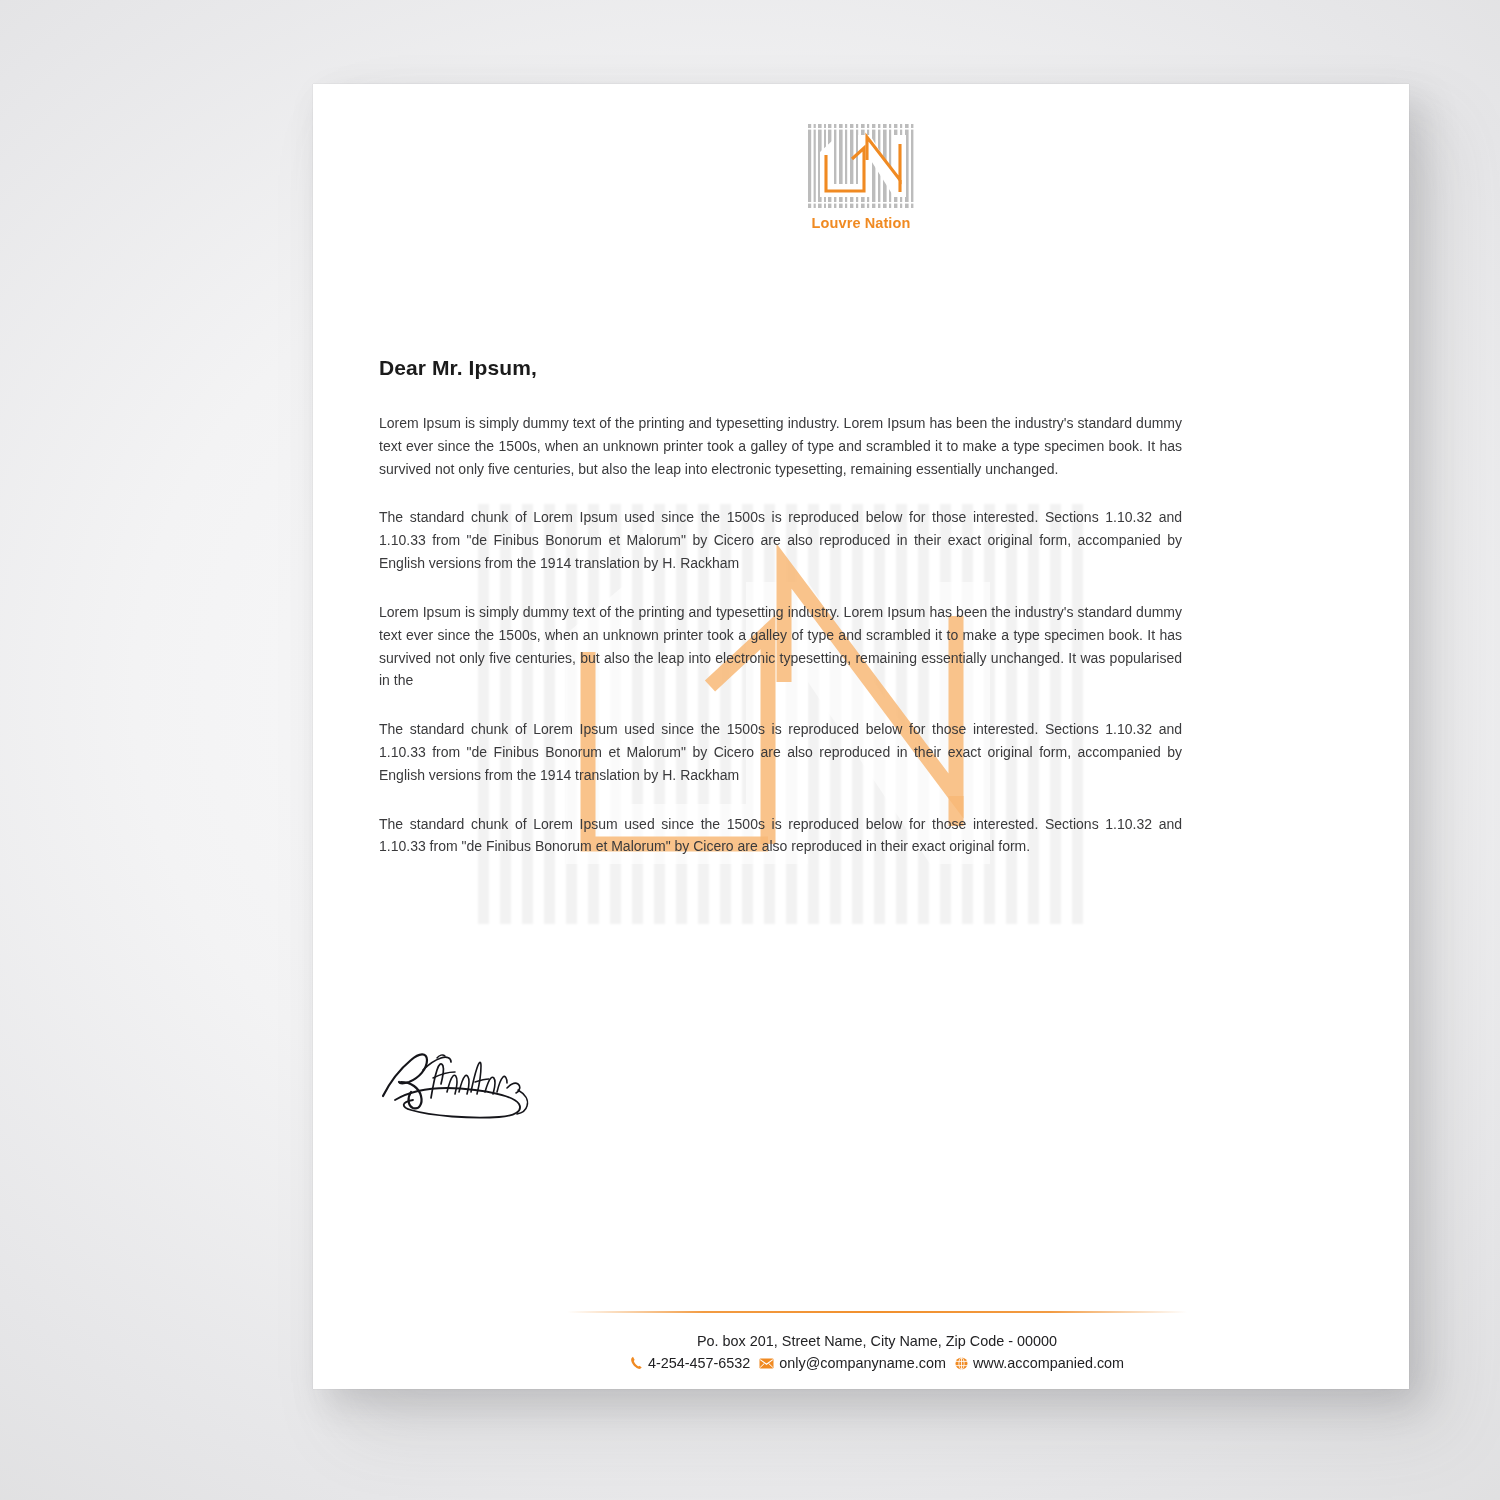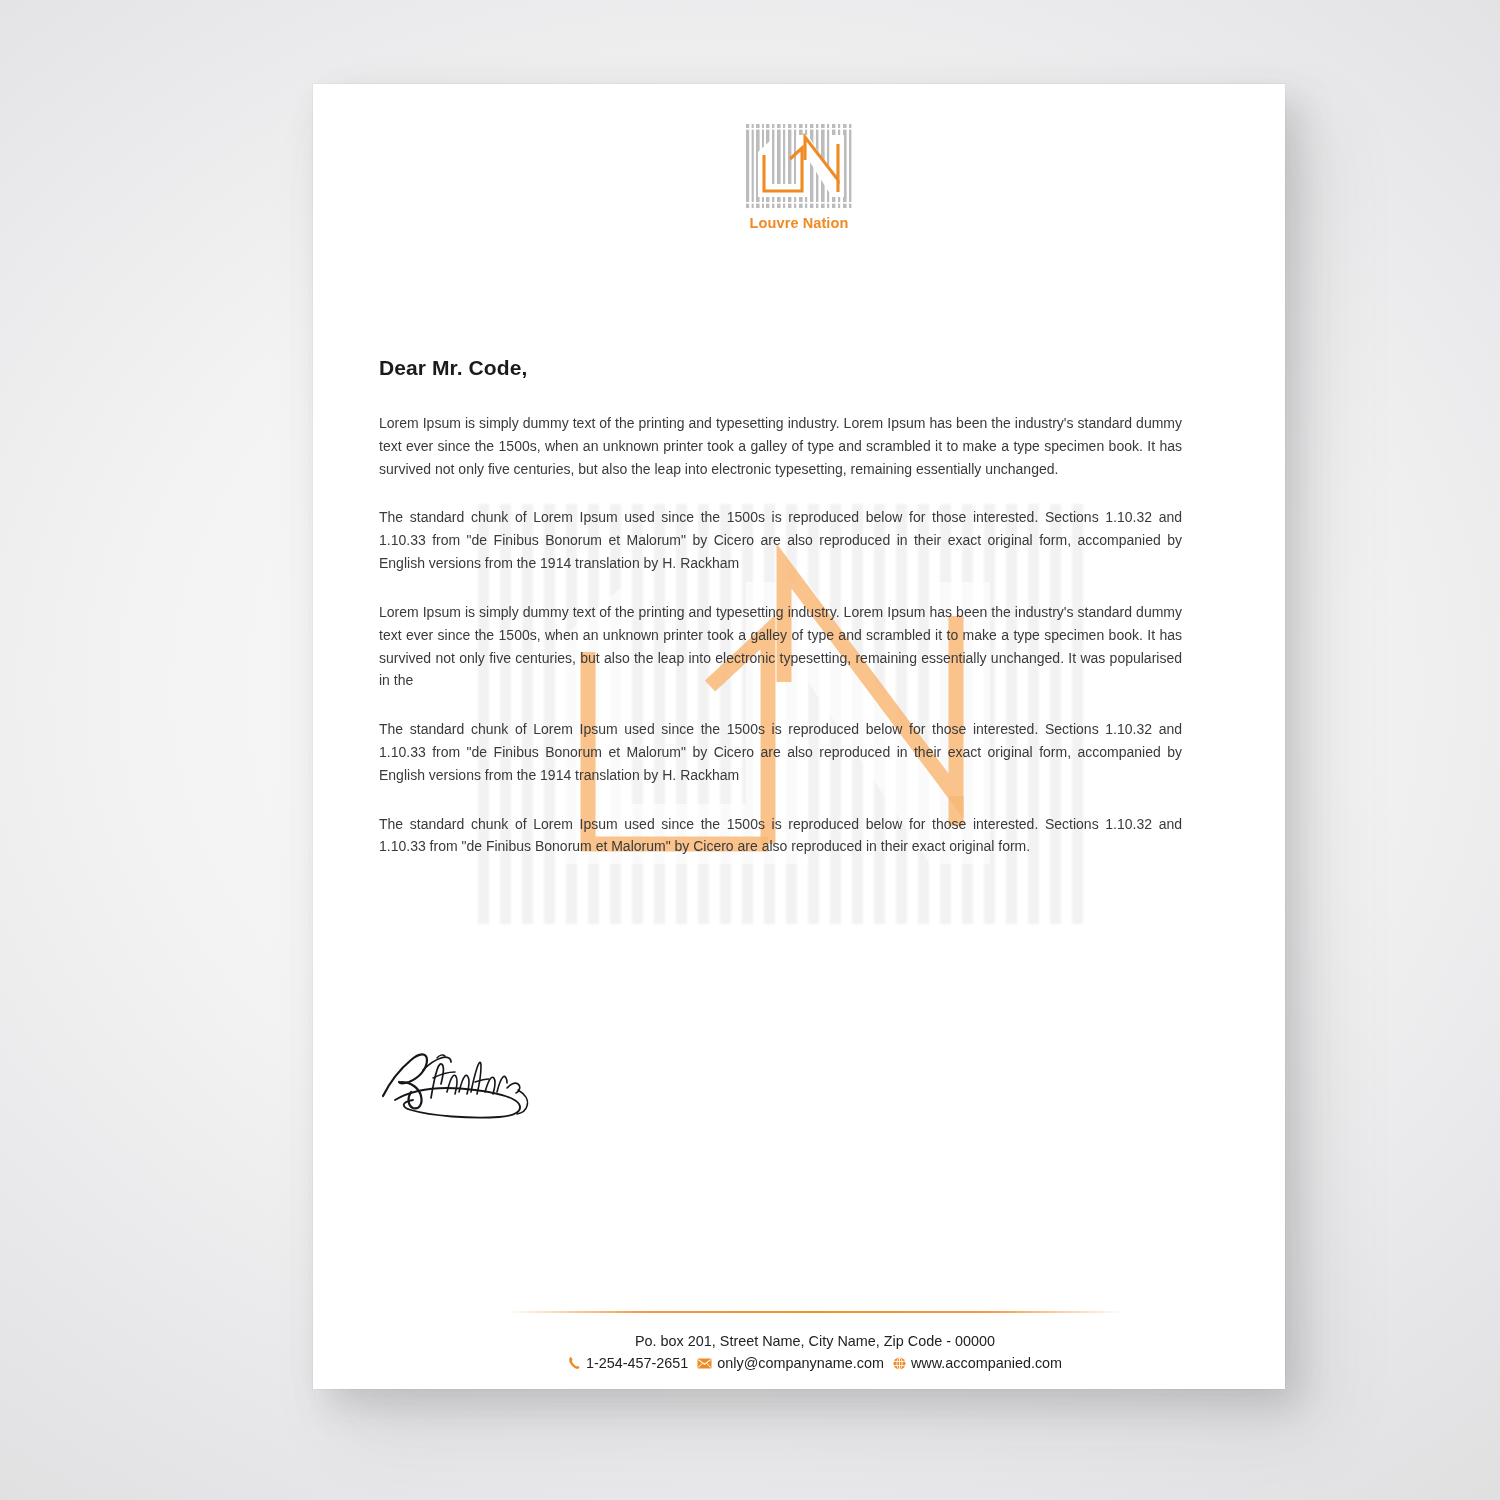--- a/index.html
+++ b/index.html
@@ -14,21 +14,21 @@
     background:
       radial-gradient(ellipse 1300px 1100px at 48% 46%, #fbfbfc 0%, #f3f3f4 45%, #e6e6e8 78%, #dededf 100%);
     position: relative;
   }
 
   
   .sheet {
     position: absolute;
     left: 313px;
     top: 84px;
-    width: 972px;
+    width: 1096px;
     height: 1305px;
     background: #ffffff;
     box-shadow:
       0 0 1px rgba(0,0,0,0.18),
       14px 16px 34px rgba(80,80,85,0.20),
       34px 40px 70px rgba(90,90,95,0.13);
     overflow: hidden;
   }
 
   
@@ -213,21 +213,21 @@
         <path d="M 22 33 L 22 69 L 60 69 L 60 26 L 48 37" fill="none" stroke="#F08A22" stroke-width="3.1" stroke-linejoin="miter"></path>
 
         <path d="M 63 38 L 63 15 L 96 58 L 96 22" fill="none" stroke="#F08A22" stroke-width="3.1" stroke-linejoin="miter"></path>
         <path d="M 96 58 L 96 70" fill="none" stroke="#F08A22" stroke-width="3.1"></path>
       </svg>
     </div>
     <div class="logo-name">Louvre Nation</div>
   </div>
 
   <div class="content">
-    <p class="salutation">Dear Mr. Code,</p>
+    <p class="salutation">Dear Mr. Ipsum,</p>
     <p class="para">Lorem Ipsum is simply dummy text of the printing and typesetting industry. Lorem Ipsum has been the industry's standard dummy text ever since the 1500s, when an unknown printer took a galley of type and scrambled it to make a type specimen book. It has survived not only five centuries, but also the leap into electronic typesetting, remaining essentially unchanged.</p>
     <p class="para">The standard chunk of Lorem Ipsum used since the 1500s is reproduced below for those interested. Sections 1.10.32 and 1.10.33 from "de Finibus Bonorum et Malorum" by Cicero are also reproduced in their exact original form, accompanied by English versions from the 1914 translation by H. Rackham</p>
     <p class="para">Lorem Ipsum is simply dummy text of the printing and typesetting industry. Lorem Ipsum has been the industry's standard dummy text ever since the 1500s, when an unknown printer took a galley of type and scrambled it to make a type specimen book. It has survived not only five centuries, but also the leap into electronic typesetting, remaining essentially unchanged. It was popularised in the</p>
     <p class="para">The standard chunk of Lorem Ipsum used since the 1500s is reproduced below for those interested. Sections 1.10.32 and 1.10.33 from "de Finibus Bonorum et Malorum" by Cicero are also reproduced in their exact original form, accompanied by English versions from the 1914 translation by H. Rackham</p>
     <p class="para">The standard chunk of Lorem Ipsum used since the 1500s is reproduced below for those interested. Sections 1.10.32 and 1.10.33 from "de Finibus Bonorum et Malorum" by Cicero are also reproduced in their exact original form.</p>
   </div>
 
   <div class="signature">
     <svg viewBox="0 0 170 80" width="170" height="80">
       <g fill="none" stroke="#15151a" stroke-linecap="round" stroke-linejoin="round">
@@ -256,21 +256,21 @@
     <div class="footer-rule"></div>
     <div class="footer-line">Po. box 201, Street Name, City Name, Zip Code - 00000</div>
     <div class="footer-contacts">
 
       <span class="contact-item">
         <span class="ficon">
           <svg width="13" height="14" viewBox="0 0 13 14">
             <path d="M3.0 0.8 C1.6 1.6 0.9 3.0 1.2 4.6 C1.8 7.9 4.6 11.2 7.9 12.6 C9.4 13.2 10.8 12.8 11.7 11.6 L9.6 9.7 C9.0 10.3 8.3 10.4 7.7 10.0 C6.1 9.0 4.6 7.3 4.0 5.6 C3.8 5.0 4.0 4.4 4.7 4.0 Z" fill="#F08A22"></path>
           </svg>
         </span>
-        <span>1-254-457-2651</span>
+        <span>4-254-457-6532</span>
       </span>
 
       <span class="contact-item">
         <span class="ficon">
           <svg width="15" height="11" viewBox="0 0 15 11">
             <rect x="0.5" y="0.5" width="14" height="10" rx="1.2" fill="#F08A22"></rect>
             <path d="M1.2 1.6 L7.5 6.2 L13.8 1.6" fill="none" stroke="#ffffff" stroke-width="1.1"></path>
             <path d="M1.2 9.4 L5.4 5.4 M13.8 9.4 L9.6 5.4" fill="none" stroke="#ffffff" stroke-width="1"></path>
           </svg>
         </span>

